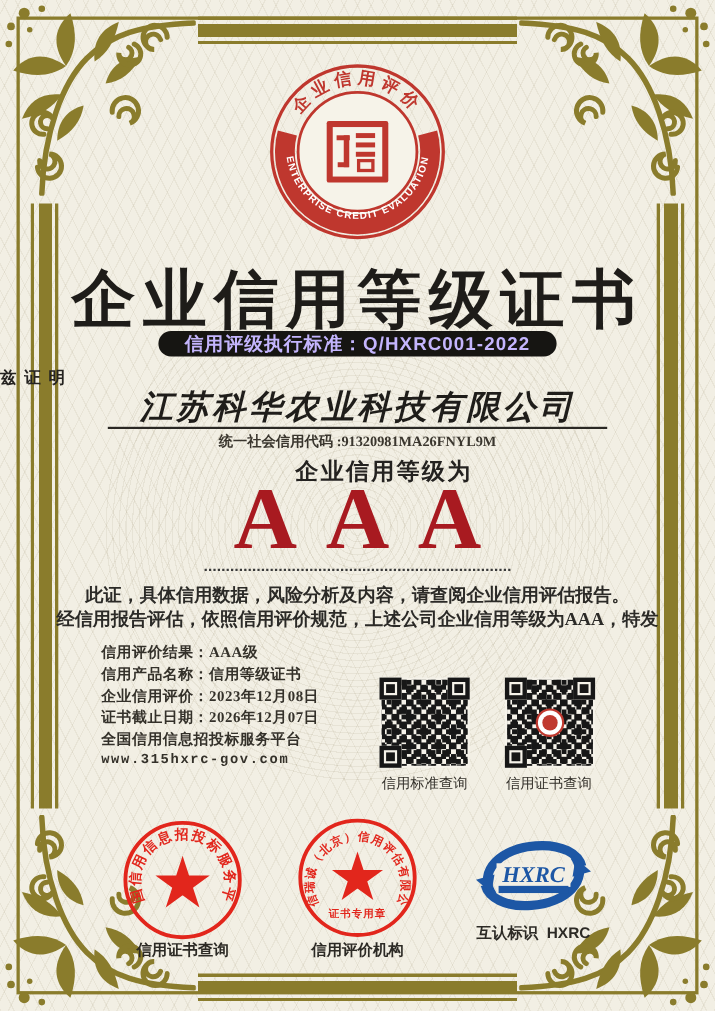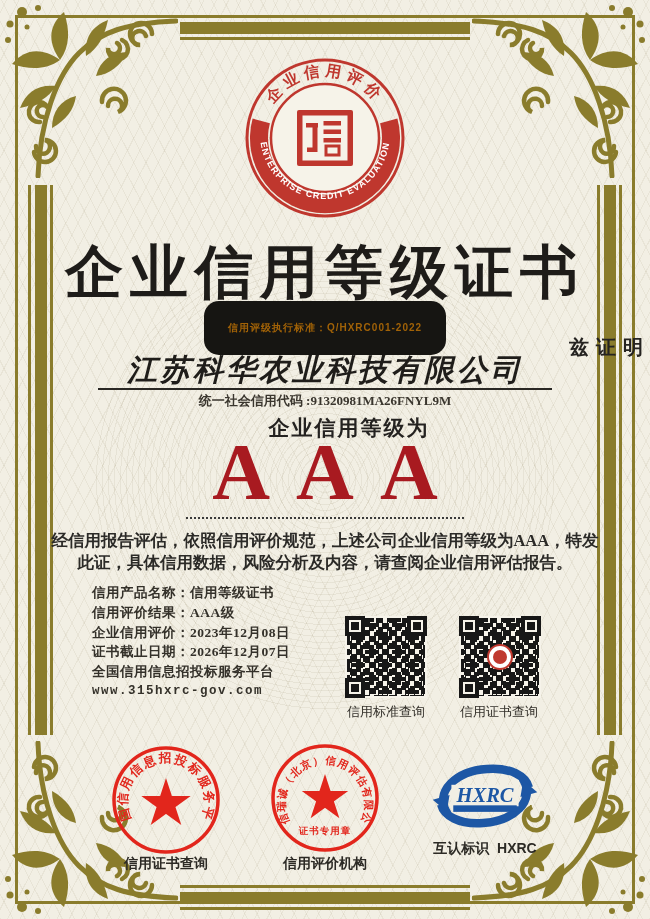--- a/index.html
+++ b/index.html
@@ -24,24 +24,24 @@
   .corner.tl{top:0;left:0;}
   .corner.tr{top:0;right:0;transform:scaleX(-1);}
   .corner.bl{bottom:0;left:0;transform:scaleY(-1);}
   .corner.br{bottom:0;right:0;transform:scale(-1,-1);}
   
   .badge{position:absolute;top:56px;left:243px;width:164px;height:164px;}
   
   .title{position:absolute;top:234px;left:0;right:0;text-align:center;
     font-family:"Liberation Serif",serif;font-size:58px;font-weight:900;letter-spacing:7px;color:#1e1c19;}
   .banner{position:absolute;top:301px;left:0;right:0;text-align:center;}
-  .banner span{display:inline-block;background:#161512;color:#a16207;font-size:10px;font-weight:bold;
-    letter-spacing:1px;padding:20px 24px;border-radius:15px;}
-  .intro{position:absolute;top:334px;left:0;right:0;text-align:right;
-    font-family:"Liberation Serif",serif;font-size:20px;font-weight:bold;letter-spacing:7px;color:#252321;}
+  .banner span{display:inline-block;background:#161512;color:#c4b5fd;font-size:17px;font-weight:bold;
+    letter-spacing:1px;padding:0 24px;border-radius:15px;}
+  .intro{position:absolute;top:334px;left:0;right:0;text-align:left;
+    font-family:"Liberation Serif",serif;font-size:15px;font-weight:bold;letter-spacing:7px;color:#252321;}
   .company{position:absolute;top:350px;left:0;right:0;text-align:center;
     font-family:"Liberation Serif",serif;font-size:30px;font-weight:900;letter-spacing:3px;color:#1f1d1a;font-style:italic;}
   .company-line{position:absolute;top:388px;left:98px;right:98px;border-top:2px solid #2a2824;}
   .code{position:absolute;top:392px;left:0;right:0;text-align:center;font-size:13px;color:#3a362e;
     font-family:"Liberation Serif",serif;font-weight:bold;}
   .grade-intro{position:absolute;top:414px;left:0;right:0;text-align:center;
     font-family:"Liberation Serif",serif;font-size:21px;font-weight:bold;letter-spacing:2px;color:#242220;margin-left:48px;}
   .grade{position:absolute;top:432px;left:0;right:0;text-align:center;padding-left:26px;
     font-family:"Liberation Serif",serif;font-size:80px;line-height:1;font-weight:bold;
     letter-spacing:26px;color:#a81a20;}
@@ -161,27 +161,27 @@
   <div class="intro">兹证明</div>
   <div class="company">江苏科华农业科技有限公司</div>
   <div class="company-line"></div>
   <div class="code">
     <span>统一社会信用代码 :</span><span>91320981MA26FNYL9M</span>
   </div>
   <div class="grade-intro">企业信用等级为</div>
   <div class="grade">AAA</div>
   <div class="dotted"></div>
   <div class="statement">
+    <div>此证，具体信用数据，风险分析及内容，请查阅企业信用评估报告。</div>
     <div>经信用报告评估，依照信用评价规范，上述公司企业信用等级为AAA，特发</div>
-    <div>此证，具体信用数据，风险分析及内容，请查阅企业信用评估报告。</div>
   </div>
 
   <div class="details">
+    <div><span>信用评价结果：</span><span>AAA级</span></div>
     <div><span>信用产品名称：</span><span>信用等级证书</span></div>
-    <div><span>信用评价结果：</span><span>AAA级</span></div>
     <div><span>企业信用评价：</span><span>2023年12月08日</span></div>
     <div><span>证书截止日期：</span><span>2026年12月07日</span></div>
     <div>全国信用信息招投标服务平台</div>
     <div class="www">www.315hxrc-gov.com</div>
   </div>
 
   <div class="qr qr-left">
     <div class="noise"></div>
     <div class="finder f-tl"></div>
     <div class="finder f-tr"></div>

